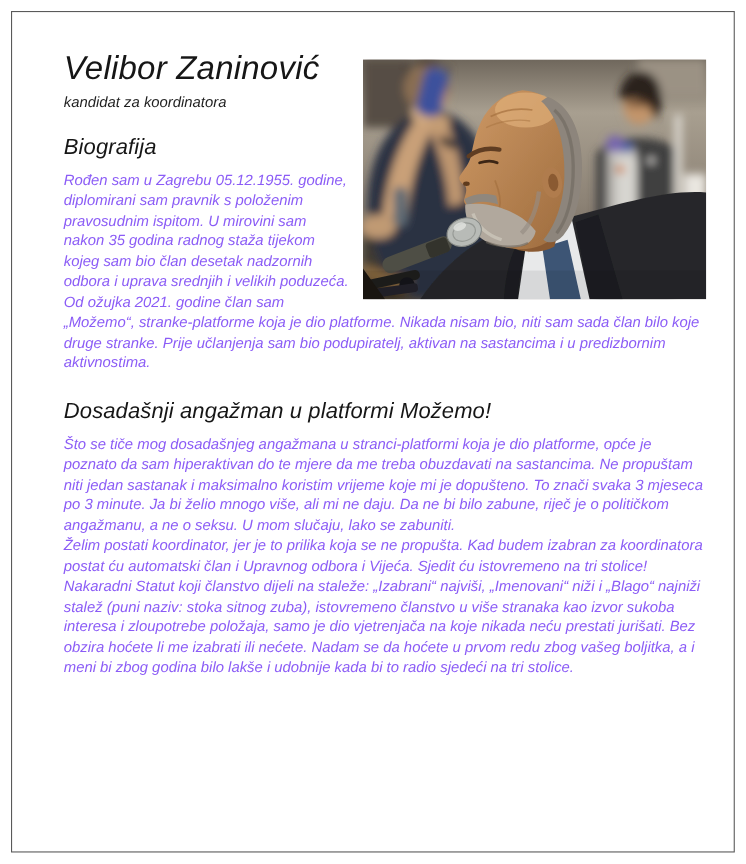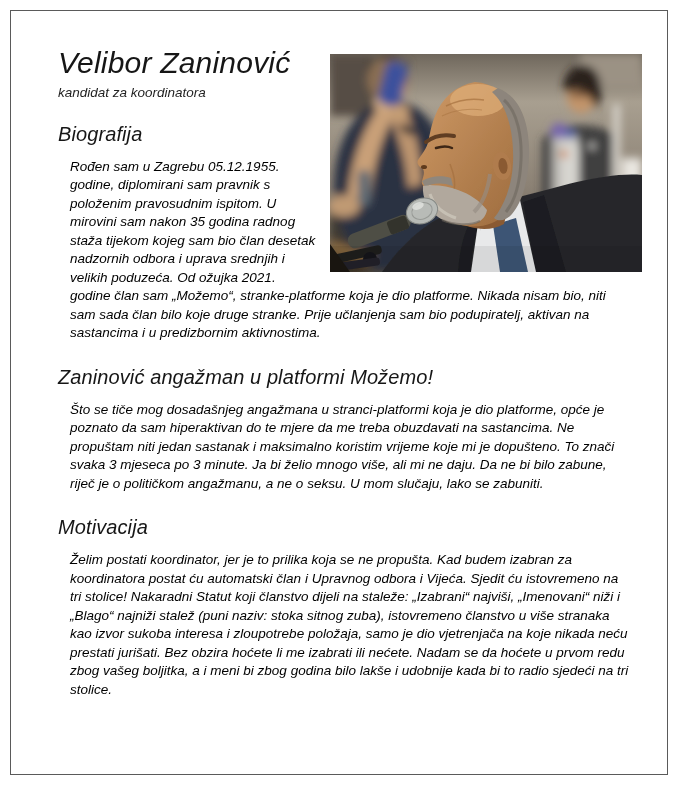--- a/index.html
+++ b/index.html
@@ -52,22 +52,22 @@
   h2.section-heading {
     font-size: 20px;
     font-weight: 400;
     margin: 23px 0 9px 0;
     color: #161616;
     letter-spacing: 0.1px;
   }
   p.section-body {
     font-size: 13.5px;
     line-height: 18.5px;
-    margin: 12px;
-    color: #000000;
+    margin: 0;
+    color: #8b5cf6;
     text-align: left;
   }
 </style>
 </head>
 <body>
 
 <div class="page-border"></div>
 
 <div class="content">
 
@@ -193,22 +193,21 @@
 
   <h1 class="title">Velibor Zaninović</h1>
   <div class="subtitle">kandidat za koordinatora</div>
 
   <section>
     <h2 class="section-heading">Biografija</h2>
     <p class="section-body">Rođen sam u Zagrebu 05.12.1955. godine, diplomirani sam pravnik s položenim pravosudnim ispitom. U mirovini sam nakon 35 godina radnog staža tijekom kojeg sam bio član desetak nadzornih odbora i uprava srednjih i velikih poduzeća. Od ožujka 2021. godine član sam „Možemo“, stranke-platforme koja je dio platforme. Nikada nisam bio, niti sam sada član bilo koje druge stranke. Prije učlanjenja sam bio podupiratelj, aktivan na sastancima i u predizbornim aktivnostima.</p>
   </section>
 
   <section>
-    <h2 class="section-heading">Zaninović angažman u platformi Možemo!</h2>
+    <h2 class="section-heading">Dosadašnji angažman u platformi Možemo!</h2>
     <p class="section-body">Što se tiče mog dosadašnjeg angažmana u stranci-platformi koja je dio platforme, opće je poznato da sam hiperaktivan do te mjere da me treba obuzdavati na sastancima. Ne propuštam niti jedan sastanak i maksimalno koristim vrijeme koje mi je dopušteno. To znači svaka 3 mjeseca po 3 minute. Ja bi želio mnogo više, ali mi ne daju. Da ne bi bilo zabune, riječ je o političkom angažmanu, a ne o seksu. U mom slučaju, lako se zabuniti.</p>
   </section>
 
   <section>
-    <h2 class="section-heading">Motivacija</h2>
     <p class="section-body">Želim postati koordinator, jer je to prilika koja se ne propušta. Kad budem izabran za koordinatora postat ću automatski član i Upravnog odbora i Vijeća. Sjedit ću istovremeno na tri stolice! Nakaradni Statut koji članstvo dijeli na staleže: „Izabrani“ najviši, „Imenovani“ niži i „Blago“ najniži stalež (puni naziv: stoka sitnog zuba), istovremeno članstvo u više stranaka kao izvor sukoba interesa i zloupotrebe položaja, samo je dio vjetrenjača na koje nikada neću prestati jurišati. Bez obzira hoćete li me izabrati ili nećete. Nadam se da hoćete u prvom redu zbog vašeg boljitka, a i meni bi zbog godina bilo lakše i udobnije kada bi to radio sjedeći na tri stolice.</p>
   </section>
 
 </div>
 
 </body></html>

